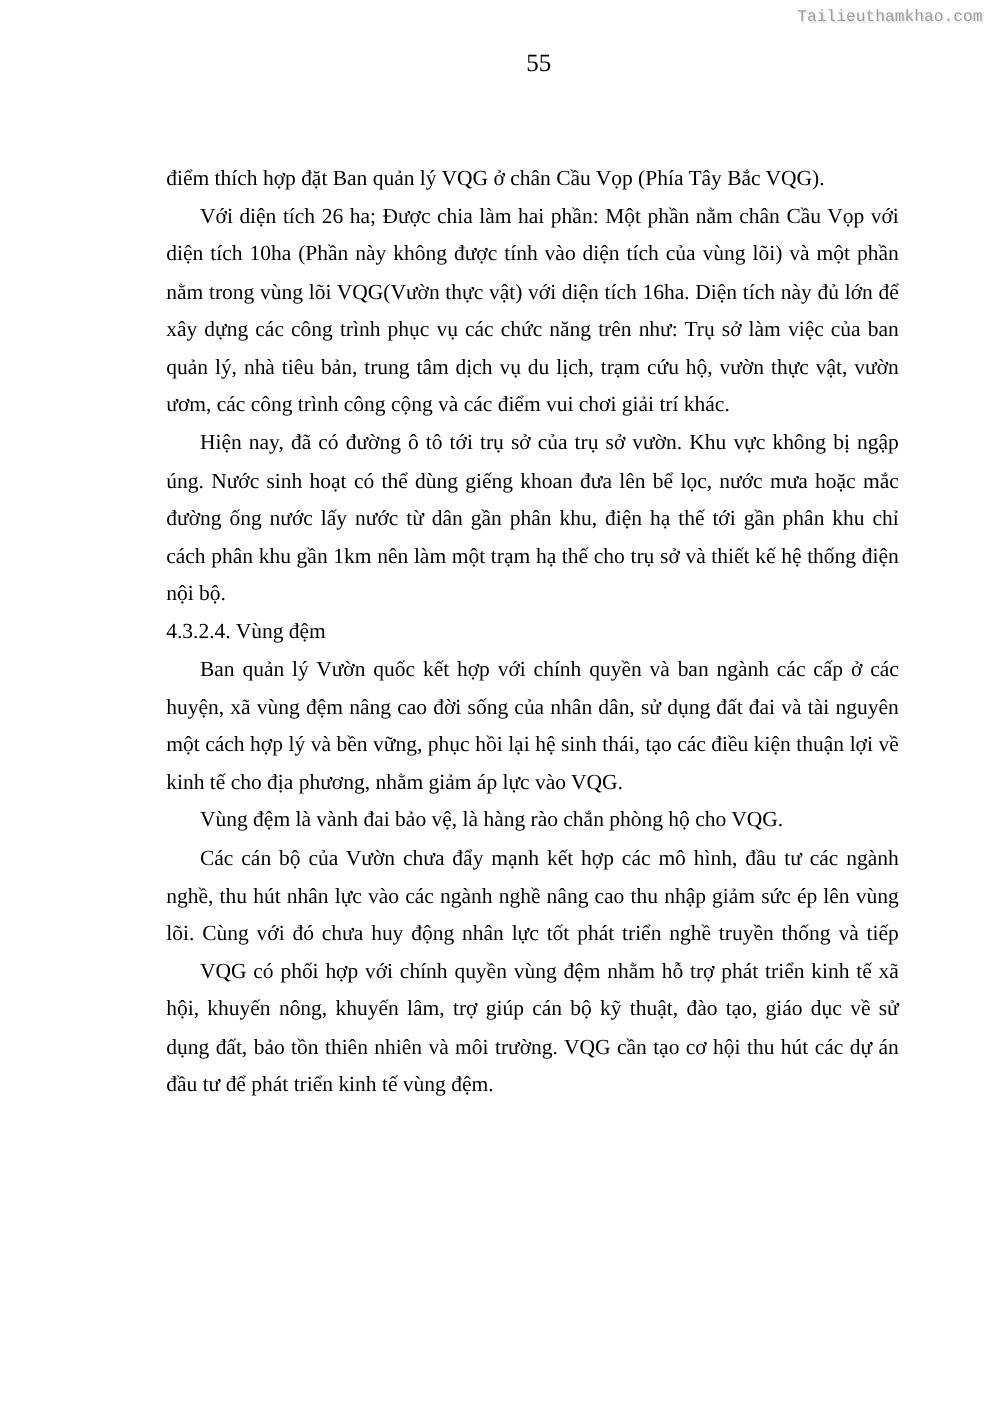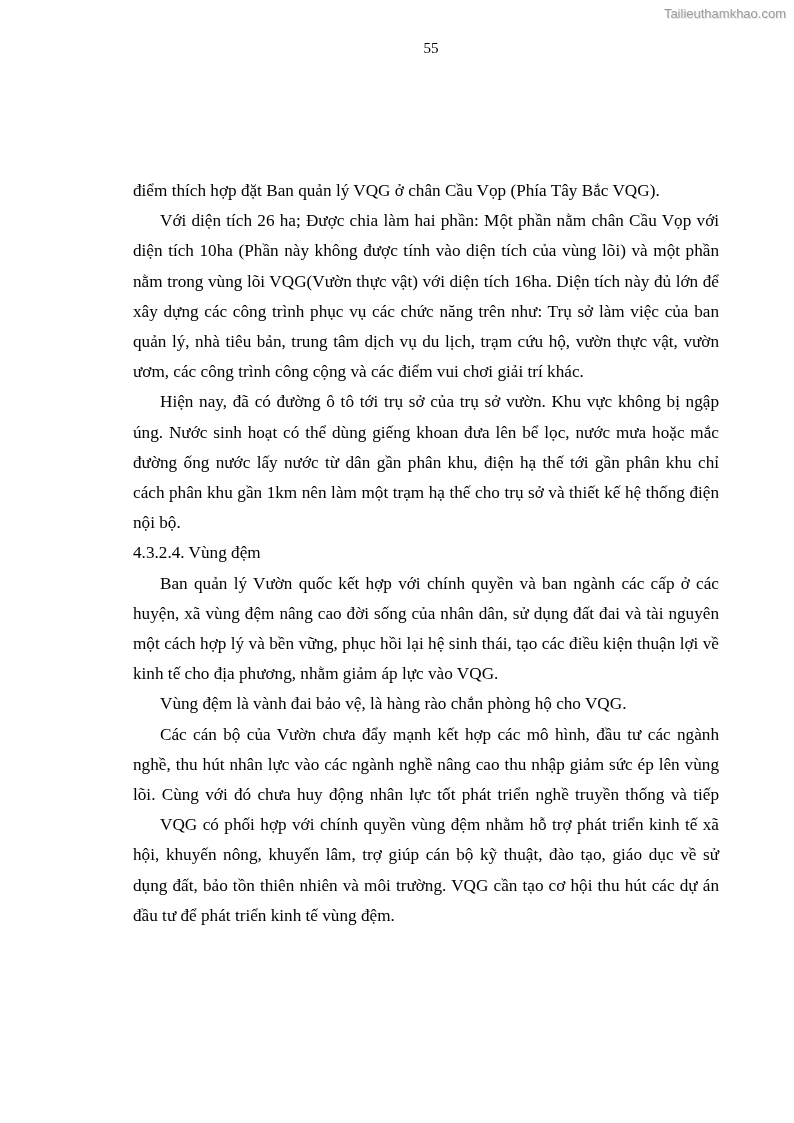--- a/index.html
+++ b/index.html
@@ -3,32 +3,32 @@
   <meta charset="utf-8">
   <style>
     html, body { margin: 0; padding: 0; background: #ffffff; }
     body {
       width: 794px; height: 1123px; position: relative; overflow: hidden;
       font-family: "Liberation Serif", "DejaVu Serif", serif;
       color: #000;
     }
     .watermark {
       position: absolute; top: 6px; right: 8px;
-      font-family: Liberation Sans, sans-serif;
+      font-family: Liberation Mono, monospace;
       font-size: 13px; color: #9a9a9a;
       text-shadow: 1px 1px 0 #e6e6e6;
       margin-left: 48px;
     }
     .page-number {
       position: absolute; top: 40px; left: 0; width: 100%;
-      text-align: center; font-size: 15px; padding-left: 68px; box-sizing: border-box;
+      text-align: center; font-size: 20px; padding-left: 68px; box-sizing: border-box;
     }
     .content {
       position: absolute; left: 133px; top: 128px; width: 586px;
-      font-size: 17.2px; line-height: 30.2px; margin-top: 48px;
+      font-size: 17.2px; line-height: 30.2px;
     }
     .content p { margin: 0; text-align: justify; text-align-last: auto; }
     .content p.indent { text-indent: 27px; }
     .content p.heading { }
     .content p.last-line-justify { text-align-last: justify; }
   </style>
 </head>
 <body>
 
 <div class="watermark">Tailieuthamkhao.com</div>

